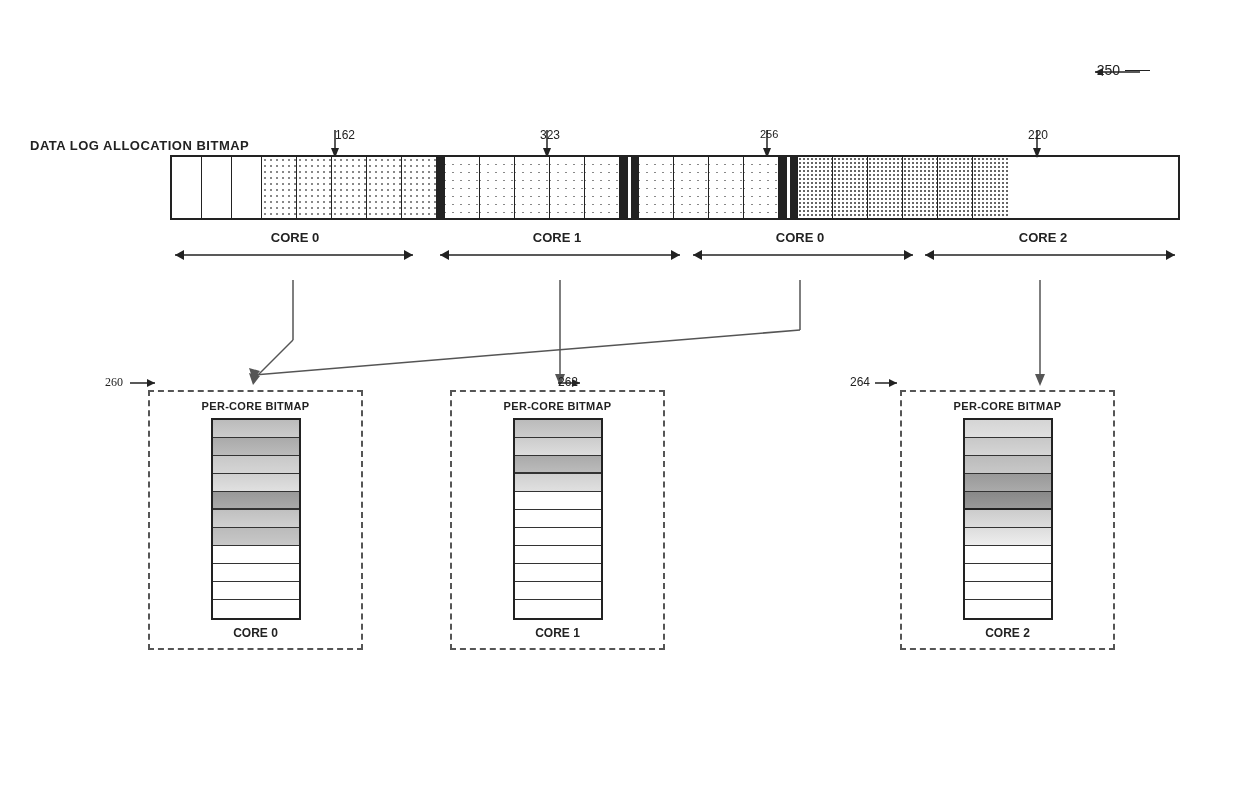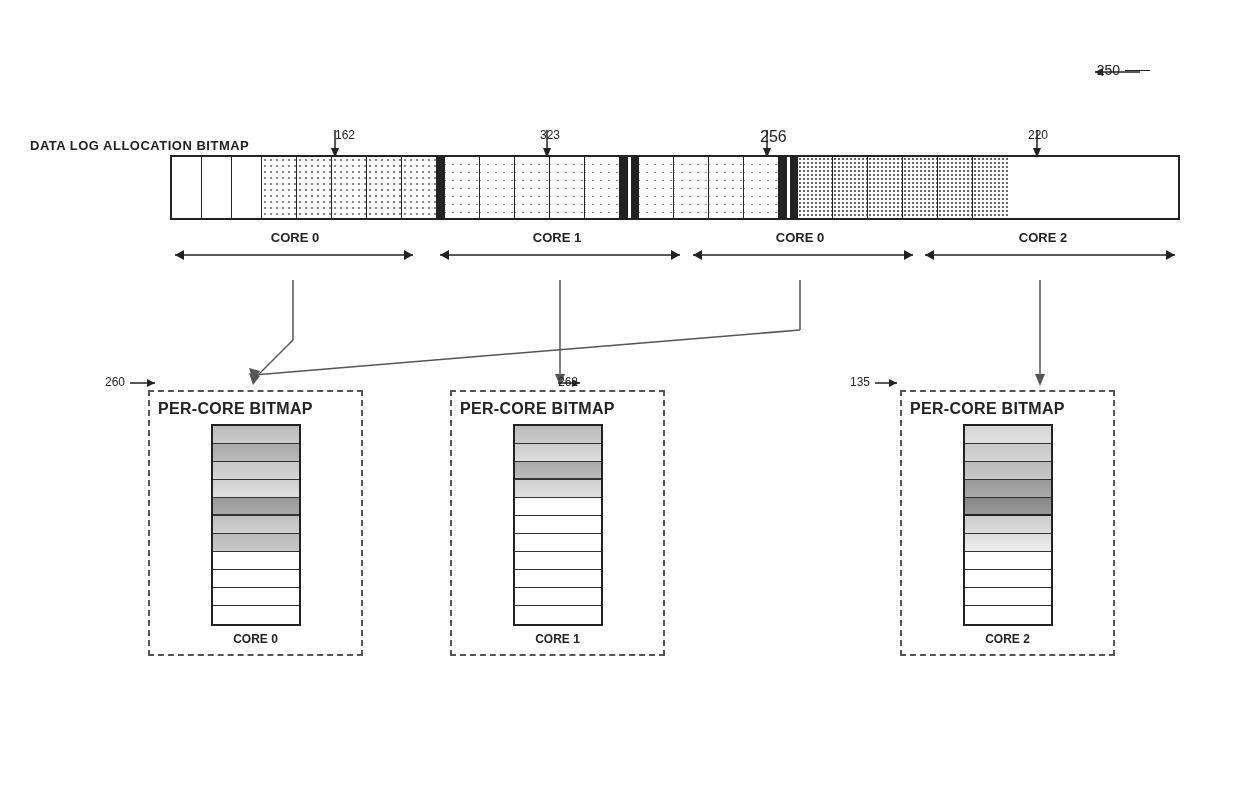--- a/index.html
+++ b/index.html
@@ -106,25 +106,26 @@
 
     
     .per-core-box {
       position: absolute;
       border: 2px dashed #555;
       padding: 8px;
       background: #fff;
     }
 
     .per-core-title {
-      font-size: 16px;
+      font-size: 11px;
       font-weight: bold;
       color: #222;
       margin-bottom: 6px;
       letter-spacing: 0.3px;
+      text-align: center;
     }
 
     .per-core-bitmap-inner {
       border: 2px solid #222;
       overflow: hidden;
     }
 
     .bitmap-row {
       width: 100%;
       border-bottom: 1px solid #333;
@@ -160,21 +161,21 @@
     <line x1="5" y1="0" x2="5" y2="22" stroke="#222" stroke-width="1.5"></line>
     <polygon points="5,28 1,18 9,18" fill="#222"></polygon>
   </svg>
 
   <div style="position:absolute;top:128px;left:540px;font-size:12px;color:#222;">323</div>
   <svg style="position:absolute;top:130px;left:542px;overflow:visible;" width="10" height="30">
     <line x1="5" y1="0" x2="5" y2="22" stroke="#222" stroke-width="1.5"></line>
     <polygon points="5,28 1,18 9,18" fill="#222"></polygon>
   </svg>
 
-  <div style="position:absolute;top:128px;left:760px;font-size:16px;color:#222;">256</div>
+  <div style="position:absolute;top:128px;left:760px;font-size:11px;color:#222;">256</div>
   <svg style="position:absolute;top:130px;left:762px;overflow:visible;" width="10" height="30">
     <line x1="5" y1="0" x2="5" y2="22" stroke="#222" stroke-width="1.5"></line>
     <polygon points="5,28 1,18 9,18" fill="#222"></polygon>
   </svg>
 
   <div style="position:absolute;top:128px;left:1028px;font-size:12px;color:#222;">220</div>
   <svg style="position:absolute;top:130px;left:1032px;overflow:visible;" width="10" height="30">
     <line x1="5" y1="0" x2="5" y2="22" stroke="#222" stroke-width="1.5"></line>
     <polygon points="5,28 1,18 9,18" fill="#222"></polygon>
   </svg>
@@ -257,33 +258,33 @@
     <polygon points="253,380 249,368 260,371" fill="#555"></polygon>
 
     <line x1="560" y1="280" x2="560" y2="340" stroke="#555" stroke-width="1.5"></line>
     <line x1="560" y1="340" x2="560" y2="380" stroke="#555" stroke-width="1.5"></line>
     <polygon points="560,386 555,374 565,374" fill="#555"></polygon>
 
     <line x1="1040" y1="280" x2="1040" y2="380" stroke="#555" stroke-width="1.5"></line>
     <polygon points="1040,386 1035,374 1045,374" fill="#555"></polygon>
   </svg>
 
-  <div style="position:absolute;top:375px;left:105px;font-size:12px;color:#222;">260</div>
+  <div style="position:absolute;top:375px;left:105px;font-size:12px;color:#222;font-family:Liberation Serif, serif;">260</div>
   <svg style="position:absolute;top:376px;left:130px;overflow:visible;" width="30" height="15">
     <line x1="0" y1="7" x2="25" y2="7" stroke="#222" stroke-width="1.5"></line>
     <polygon points="25,7 17,3 17,11" fill="#222"></polygon>
   </svg>
 
   <div style="position:absolute;top:375px;left:558px;font-size:12px;color:#222;">262</div>
   <svg style="position:absolute;top:376px;left:558px;overflow:visible;" width="30" height="15">
     <line x1="0" y1="7" x2="22" y2="7" stroke="#222" stroke-width="1.5"></line>
     <polygon points="22,7 14,3 14,11" fill="#222"></polygon>
   </svg>
 
-  <div style="position:absolute;top:375px;left:850px;font-size:12px;color:#222;">135</div>
+  <div style="position:absolute;top:375px;left:850px;font-size:12px;color:#222;">264</div>
   <svg style="position:absolute;top:376px;left:875px;overflow:visible;" width="30" height="15">
     <line x1="0" y1="7" x2="22" y2="7" stroke="#222" stroke-width="1.5"></line>
     <polygon points="22,7 14,3 14,11" fill="#222"></polygon>
   </svg>
 
   <div class="per-core-box" style="left:148px;top:390px;width:215px;">
     <div class="per-core-title">PER-CORE BITMAP</div>
     <div class="per-core-bitmap-inner" style="width:90px;margin:0 auto;">
 
       <div class="bitmap-row" style="height:18px;background:linear-gradient(to bottom, #bbb, #ccc);"></div>

